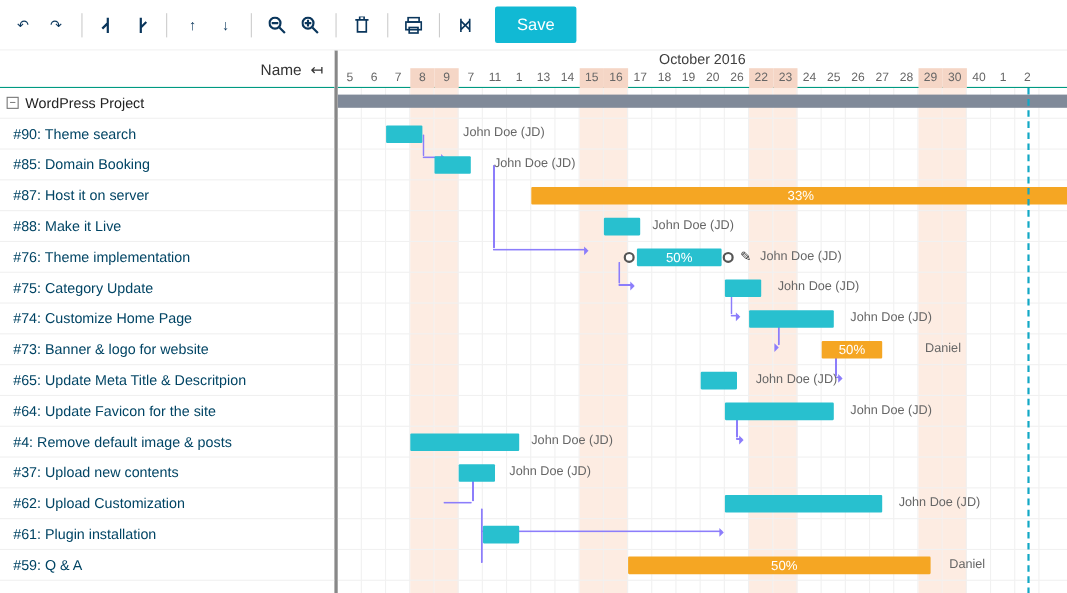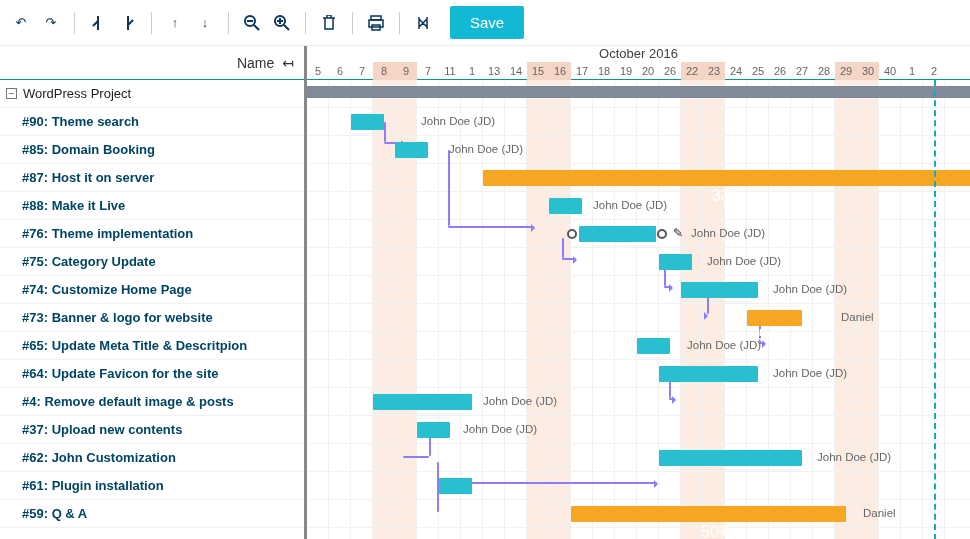--- a/index.html
+++ b/index.html
@@ -9,37 +9,37 @@
   .tsep { width:1px; height:22px; background:#ccc; margin:0 6px; }
   .savebtn { background:#11b9d4; color:#fff; border:none; padding:8px 20px; font-size:15px; cursor:pointer; margin-left:10px; border-radius:2px;}
   .main { display:flex; height:calc(539px - 44px); position:relative; }
   .left { width:307px; border-right:3px solid #888; display:flex; flex-direction:column; position:relative;}
   .left-head { height:34px; border-bottom:1px solid #009a82; display:flex; align-items:center; justify-content:flex-end; padding:0 10px; font-size:14px; color:#333; background:#fff;}
   .left-head .collapse { margin-left:8px; }
   .tree { flex:1; overflow:hidden; }
   .trow { height:28px; display:flex; align-items:center; padding:0 8px 0 6px; border-bottom:1px solid #f0f0f0; font-size:13px; color:#004464;}
   .trow.root { font-weight:500; color:#222; }
   .trow .tog { width:11px; height:11px; border:1px solid #777; display:inline-flex; align-items:center; justify-content:center; font-size:10px; line-height:1; margin-right:6px; color:#555;}
-  .trow.child { padding-left:22px;font-weight:bold; }
+  .trow.child { padding-left:12px; }
   .right { flex:1; position:relative; overflow:hidden;}
   .right-inner { position:absolute; inset:0; }
   .timeline-head { height:34px; border-bottom:1px solid #009a82; position:relative; }
   .timeline-head .month { text-align:center; font-size:13px; color:#404040; height:16px; line-height:16px;}
   .days { display:flex; height:18px; }
   .days .d { flex:0 0 22px; text-align:center; font-size:11px; color:#666; line-height:18px; position:relative;}
   .days .d.wk { background:#f5d6c6; }
   .gbody { position:relative; }
   .grid-bg { position:absolute; inset:0; }
   .grid-col { position:absolute; top:0; bottom:0; width:22px; border-right:1px solid #f1f1f1;}
   .grid-col.wk { background:#fdece2; }
   .grid-row { position:absolute; left:0; right:0; height:28px; border-bottom:1px solid #f1f1f1;}
   .ghead-bar { position:absolute; top:6px; left:0; right:0; height:12px; background:#808a99;}
   .bar { position:absolute; height:16px; top:6px; background:#28c0cf; border-radius:1px; }
   .bar.orange { background:#f5a623; }
-  .bar .prog { position:absolute; left:3px; top:17px; font-size:16px; color:#fff; }
+  .bar .prog { position:absolute; left:3px; top:1px; font-size:12px; color:#fff; }
   .bar .prog.center { left:50%; transform:translateX(-50%); }
   .blabel { position:absolute; font-size:11.5px; color:#666; top:7px; white-space:nowrap;}
   .handle-l,.handle-r { position:absolute; width:10px; height:10px; border:2px solid #555; border-radius:50%; background:#fff; top:9px;}
   .pencil { position:absolute; font-size:12px; top:7px;}
   .link { position:absolute; border:2px solid #8c7dfb; border-radius:6px; }
   .link.h { height:0; border-top-width:2px; border-bottom:0; border-left:0; border-right:0;}
   .link.v { width:0; border-left-width:2px; border-right:0; border-top:0; border-bottom:0;}
   .link.arrow::after{content:"";position:absolute;right:-5px;top:-4px;border:4px solid transparent;border-left-color:#8c7dfb;}
   .today-line { position:absolute; top:0; bottom:0; width:0; border-left:2px dashed #13a8c5; }
 </style>
@@ -141,21 +141,21 @@
           <div class="trow child">
             <span>#64: Update Favicon for the site</span>
           </div>
           <div class="trow child">
             <span>#4: Remove default image &amp; posts</span>
           </div>
           <div class="trow child">
             <span>#37: Upload new contents</span>
           </div>
           <div class="trow child">
-            <span>#62: John Customization</span>
+            <span>#62: Upload Customization</span>
           </div>
           <div class="trow child">
             <span>#61: Plugin installation</span>
           </div>
           <div class="trow child">
             <span>#59: Q &amp; A</span>
           </div>
         </div>
     </div>
   </div>

